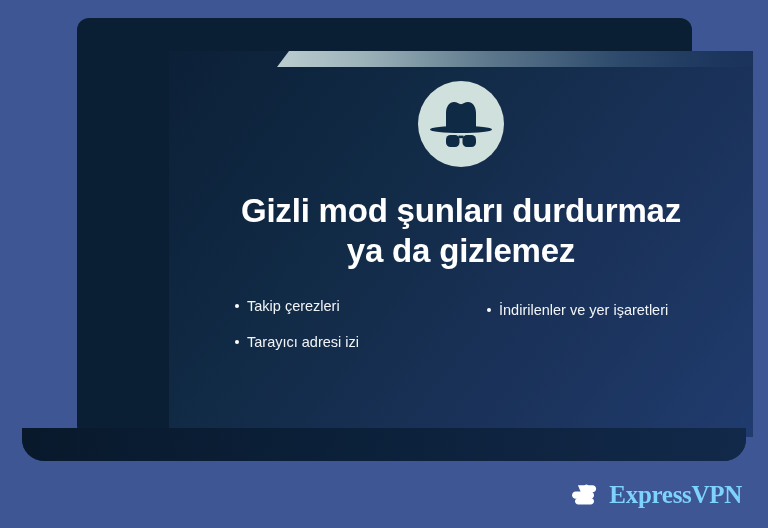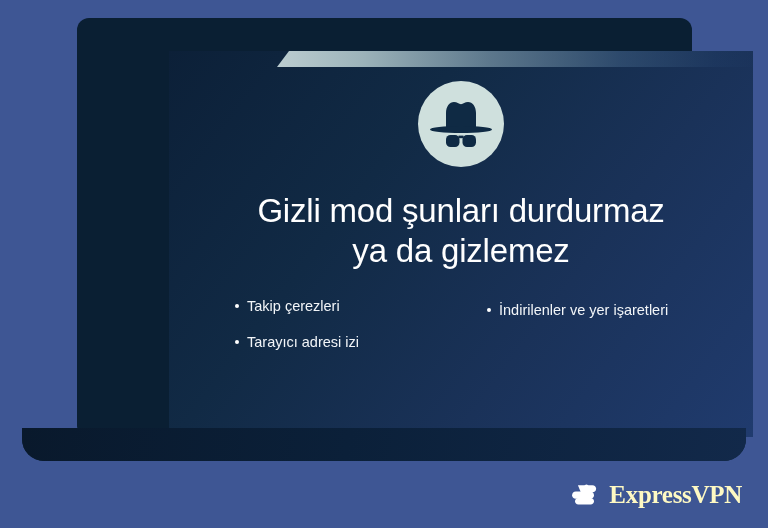--- a/index.html
+++ b/index.html
@@ -105,21 +105,21 @@
 
   .incognito-badge svg { display: block; }
 
   .slide-title {
     margin-top: 24px;
     width: 560px;
     text-align: center;
     color: #ffffff;
     font-size: 33px;
     line-height: 40px;
-    font-weight: normal;
+    font-weight: bold;
     letter-spacing: -0.2px;
   }
 
   .bullet-columns {
     margin-top: 26px;
     width: 500px;
     display: flex;
     justify-content: center;
     gap: 52px;
   }
@@ -155,21 +155,21 @@
     right: 26px;
     bottom: 18px;
     display: flex;
     align-items: center;
     gap: 9px;
   }
 
   .brand-mark { width: 31px; height: 31px; display: block; }
 
   .brand-wordmark {
-    color: #fef9c3;
+    color: #7dd3fc;
     font-family: "Liberation Serif", serif;
     font-size: 25px;
     line-height: 25px;
     font-weight: bold;
     letter-spacing: -0.3px;
   }
 </style>
 </head>
 <body>
 

